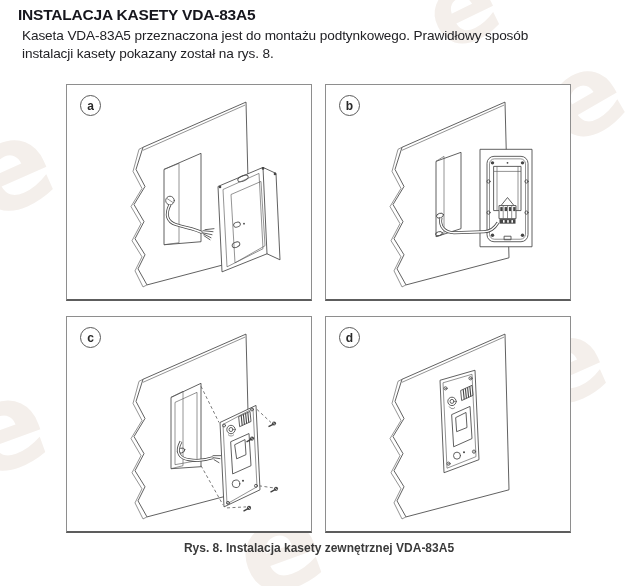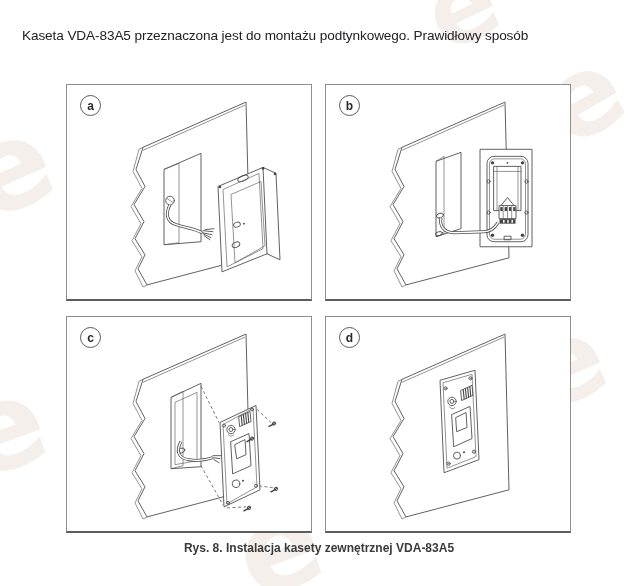--- a/index.html
+++ b/index.html
@@ -55,21 +55,23 @@
 
   <div>
     <span class="wm" style="left:-32px; top:108px; font-size:120px; transform:rotate(-24deg);">e</span>
     <span class="wm" style="left:-38px; top:368px; font-size:120px; transform:rotate(-20deg);">e</span>
     <span class="wm" style="left:545px; top:42px; font-size:110px; transform:rotate(-30deg);">e</span>
     <span class="wm" style="left:528px; top:308px; font-size:110px; transform:rotate(-24deg);">e</span>
     <span class="wm" style="left:238px; top:488px; font-size:120px; transform:rotate(-20deg);">e</span>
     <span class="wm" style="left:428px; top:-42px; font-size:100px; transform:rotate(-26deg);">e</span>
   </div>
 
+  <div id="doc-title">INSTALACJA KASETY VDA-83A5</div>
   <div class="intro-line" id="intro-line-1">Kaseta VDA-83A5 przeznaczona jest do montażu podtynkowego. Prawidłowy sposób</div>
+  <div class="intro-line" id="intro-line-2">instalacji kasety pokazany został na rys. 8.</div>
 
   <div class="panel" id="panel-a">
     <span class="badge">a</span>
     <svg viewBox="0 0 244 213" preserveAspectRatio="none">
       <g>
         <polygon class="fw" points="76,62 179,17 183,172 80,199 71,183 78,169 68,153 77,136 67,119 78,101 69,84"></polygon>
         <path class="thin" d="M76,65 L178,20"></path>
         <polyline class="thin" points="76,62 72,64 66,86 75,103 64,121 74,138 65,155 75,171 68,185 76,201 80,199"></polyline>
       </g>
       <g>

